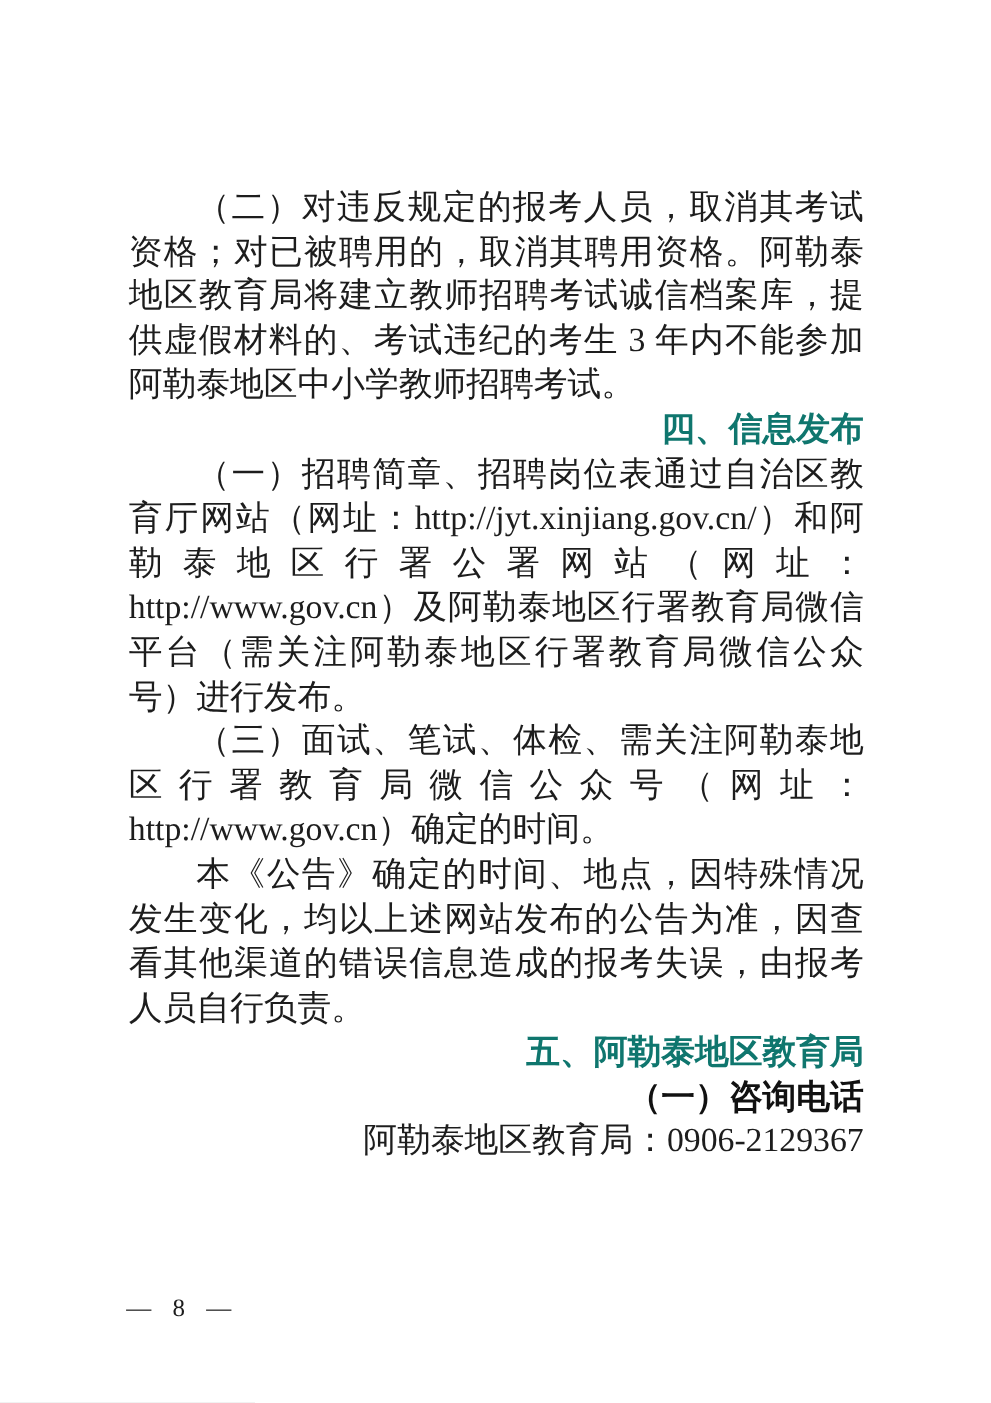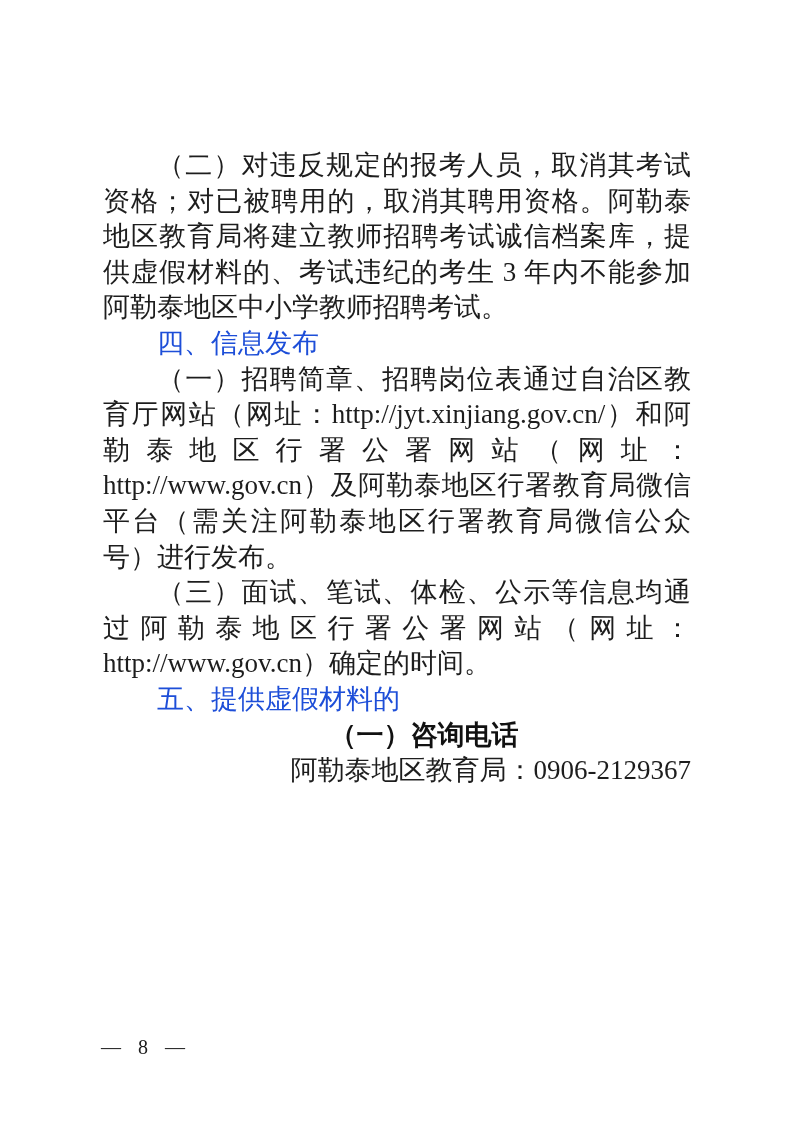--- a/index.html
+++ b/index.html
@@ -28,30 +28,30 @@
     text-justify: inter-character;
   }
   .content p {
     margin: 0;
     text-indent: 2em;
   }
   .heading {
     margin: 0;
     text-indent: 1.8em;
     font-family: "Liberation Sans", "DejaVu Sans", sans-serif;
-    font-weight: normal;
-    color: #1d4ed8;
-    text-align: left;
+    font-weight: bold;
+    color: #0f766e;
+    text-align: right;
   }
   .sub-heading {
     margin: 0;
     text-indent: 2em;
     font-weight: bold;
     color: #111111;
-    text-align: center;
+    text-align: right;
   }
   .contact-line {
     margin: 0;
     text-indent: 1.7em;
     text-align: right;
   }
   .url {
     white-space: nowrap;
     font-family: Liberation Serif, serif;
   }
@@ -72,24 +72,25 @@
   <div class="content">
 
     <p>（二）对违反规定的报考人员，取消其考试资格；对已被聘用的，取消其聘用资格。阿勒泰地区教育局将建立教师招聘考试诚信档案库，提供虚假材料的、考试违纪的考生 3 年内不能参加阿勒泰地区中小学教师招聘考试。</p>
 
 
     <p class="heading">四、信息发布</p>
 
     <p><span>（一）招聘简章、招聘岗位表通过自治区教育厅网站（网址：</span><span class="url">http://jyt.xinjiang.gov.cn/</span><span>）和阿勒泰地区行署公署网站（网址：</span><span class="url">http://www.gov.cn</span><span>）及阿勒泰地区行署教育局微信平台（需关注阿勒泰地区行署教育局微信公众号）进行发布。</span></p>
 
 
-    <p><span>（三）面试、笔试、体检、公示等信息均通过阿勒泰地区行署公署网站（网址：</span><span class="url">http://www.gov.cn</span><span>）确定的时间。</span></p>
+    <p><span>（三）面试、笔试、体检、需关注阿勒泰地区行署教育局微信公众号（网址：</span><span class="url">http://www.gov.cn</span><span>）确定的时间。</span></p>
 
+    <p>本《公告》确定的时间、地点，因特殊情况发生变化，均以上述网站发布的公告为准，因查看其他渠道的错误信息造成的报考失误，由报考人员自行负责。</p>
 
-    <p class="heading">五、提供虚假材料的</p>
+    <p class="heading">五、阿勒泰地区教育局</p>
 
     <p class="sub-heading">（一）咨询电话</p>
 
     <p class="contact-line">阿勒泰地区教育局：0906-2129367</p>
 
 
   </div>
 
   <div class="page-footer">— 8 —</div>
 

